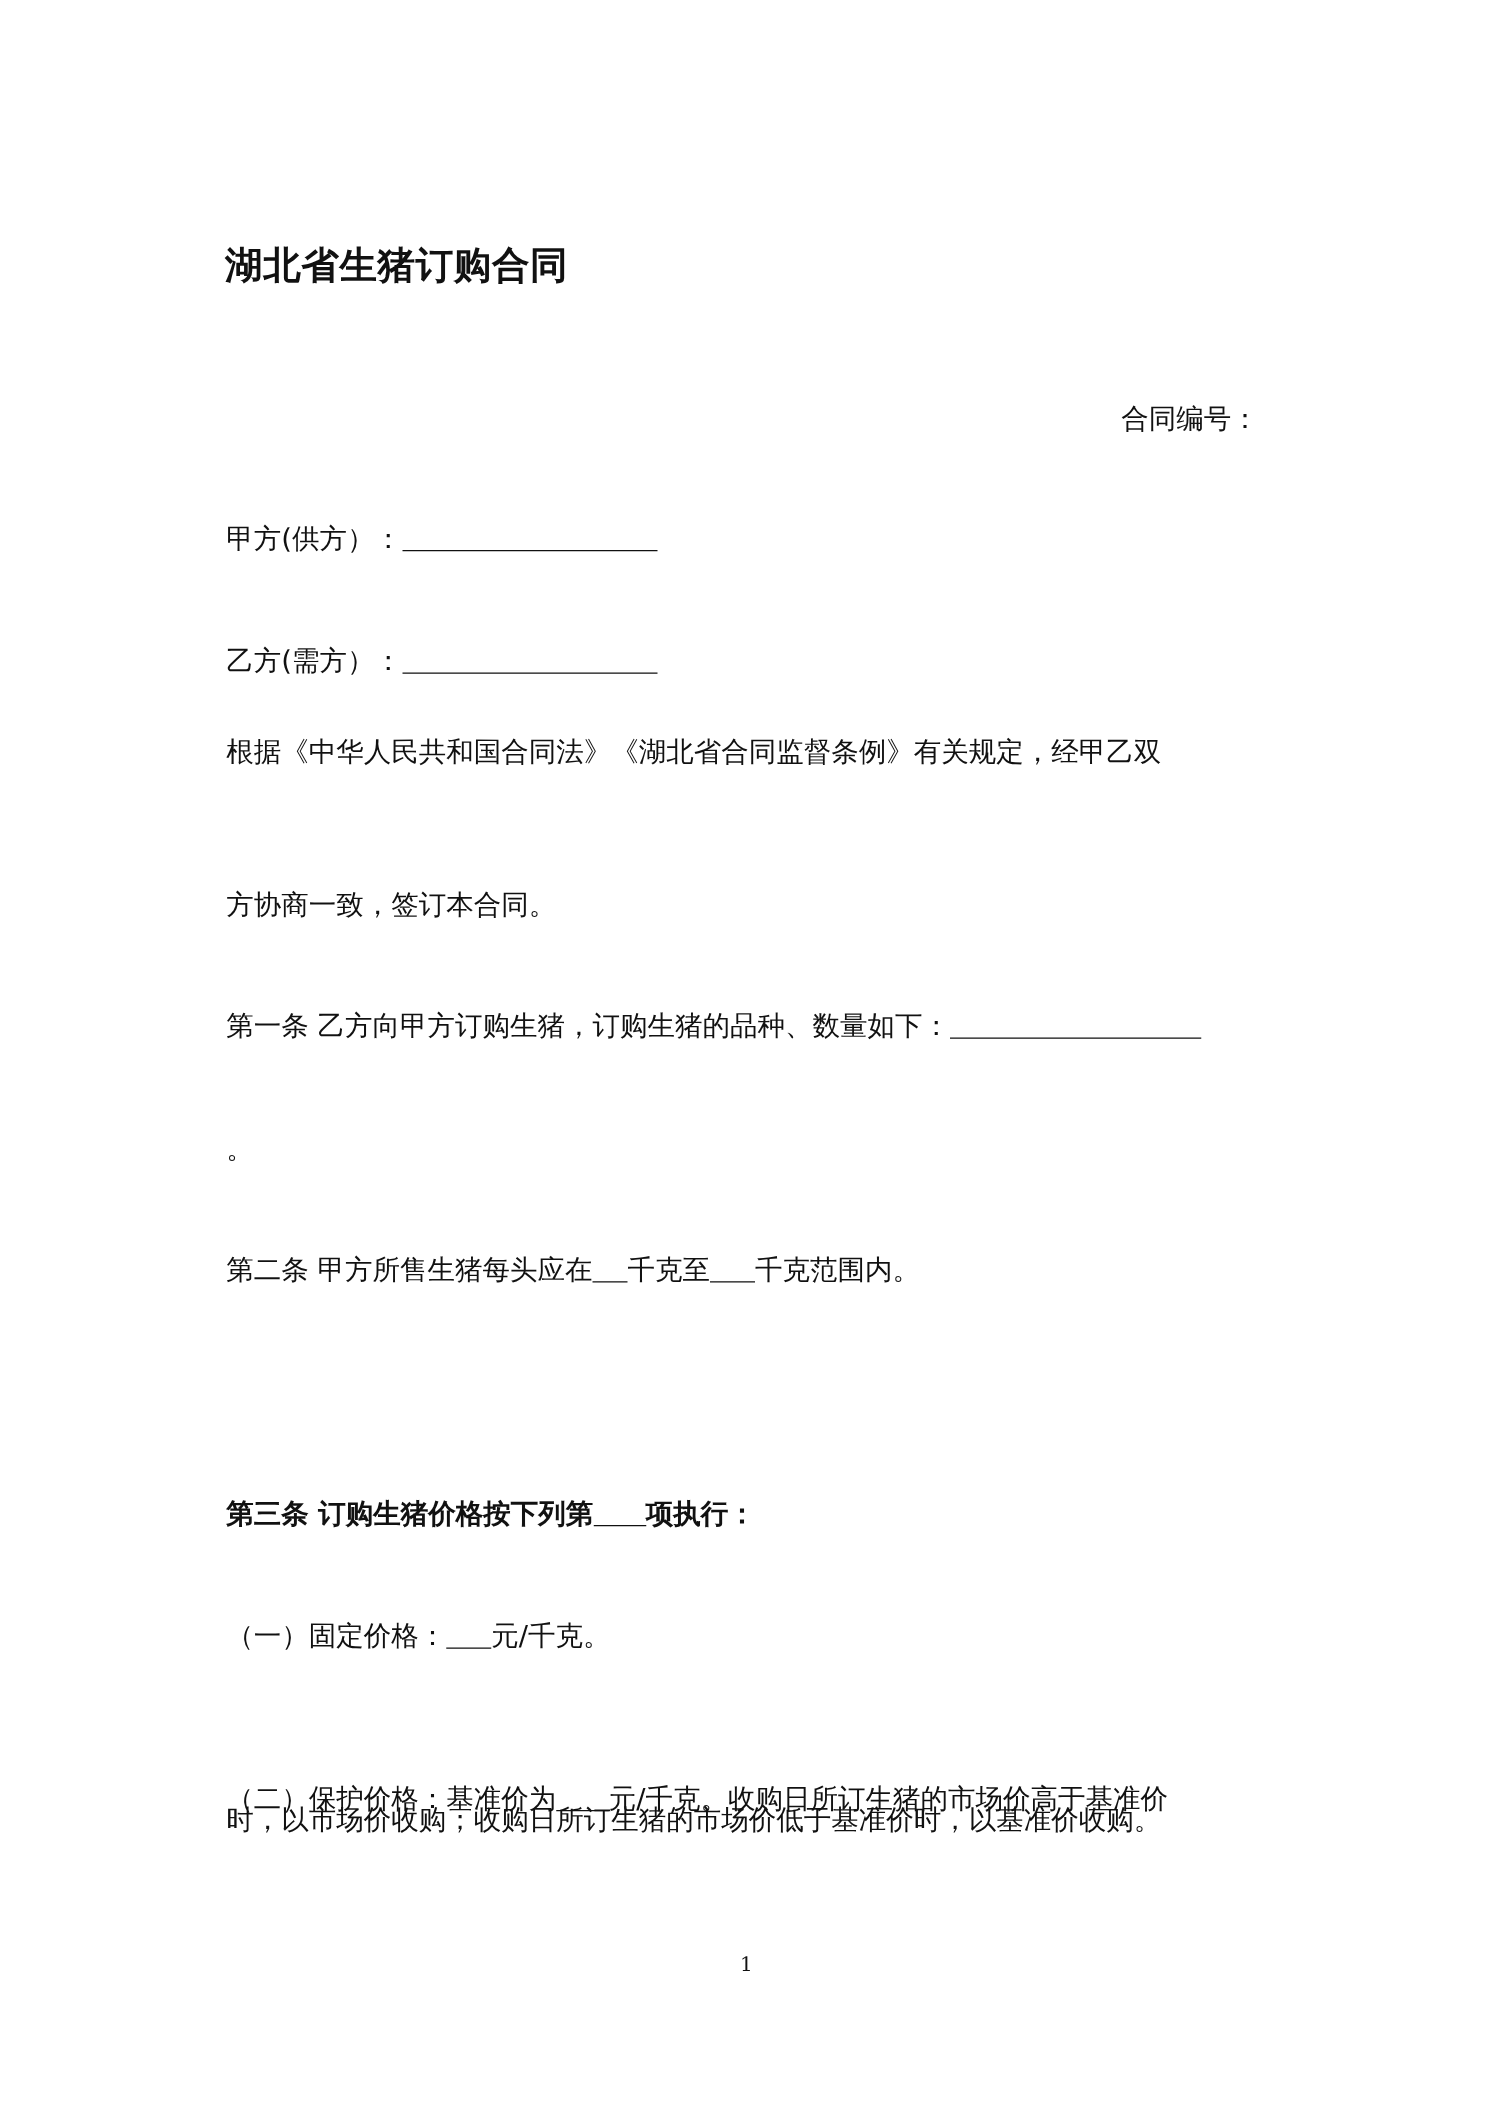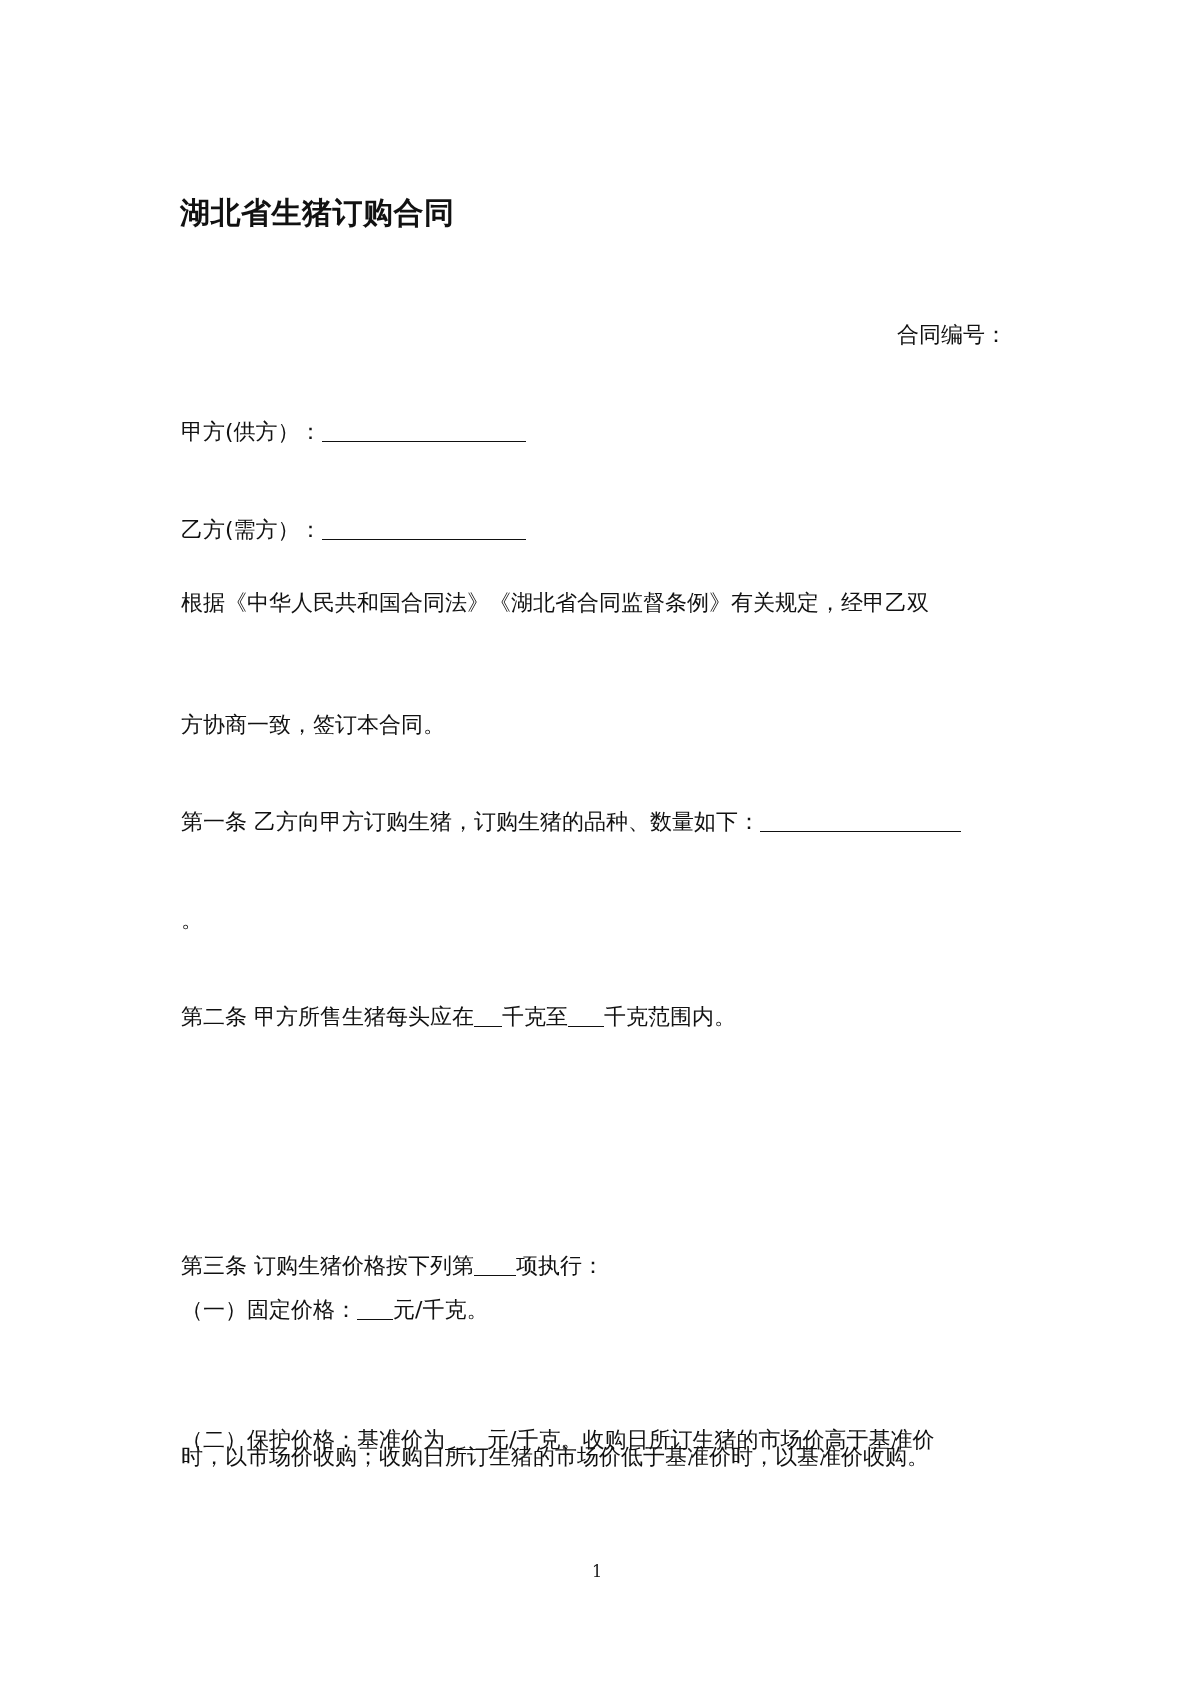--- a/index.html
+++ b/index.html
@@ -39,21 +39,21 @@
 
   <div class="line" style="top:807px;">
     <span>第一条 乙方向甲方订购生猪，订购生猪的品种、数量如下：</span><span class="blank art1"></span>
   </div>
   <div class="line" style="top:905px;">。</div>
 
   <div class="line" style="top:1002px;">
     <span>第二条  甲方所售生猪每头应在</span><span class="blank short2"></span><span>千克至</span><span class="blank short3"></span><span>千克范围内。</span>
   </div>
 
-  <div class="line" style="top:1251px;">
+  <div class="line" style="top:1197px;font-weight:bold;">
     <span>第三条  订购生猪价格按下列第</span><span class="blank short4"></span><span>项执行：</span>
   </div>
 
   <div class="line" style="top:1295px;">
     <span>（一）固定价格：</span><span class="blank short3"></span><span>元/千克。</span>
   </div>
 
   <div class="line" style="top:1392px;margin-top:33px;">
     <span>（二）保护价格：基准价为</span><span class="blank short4"></span><span>元/千克。收购日所订生猪的市场价高于基准价</span>
   </div>

